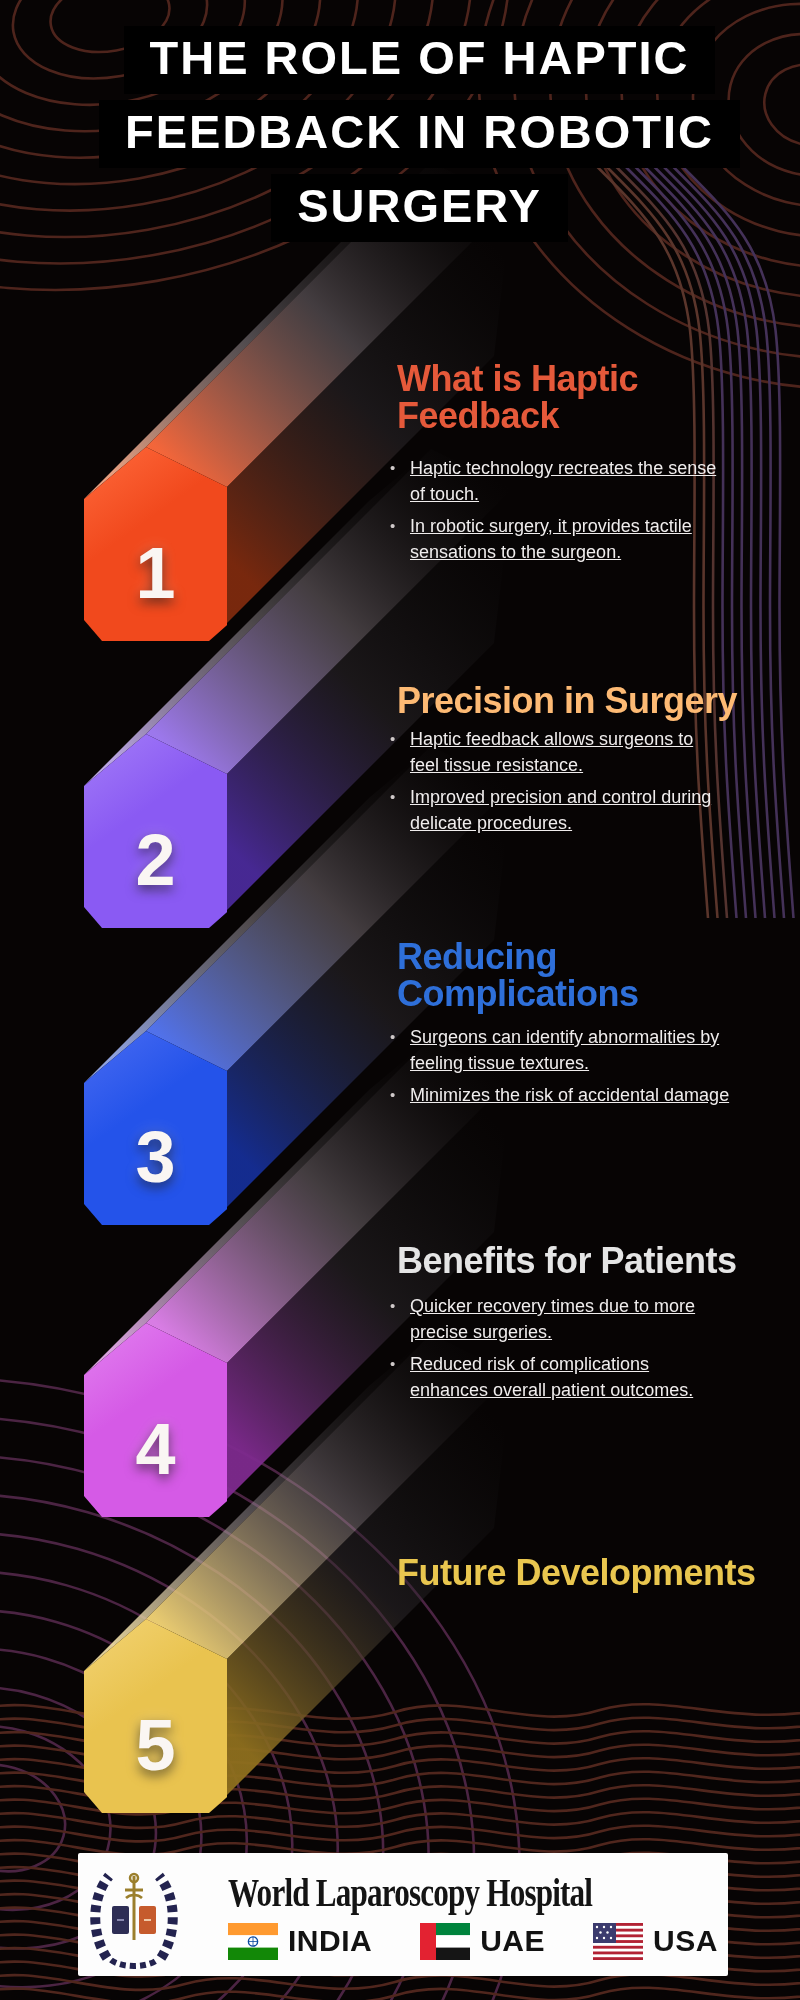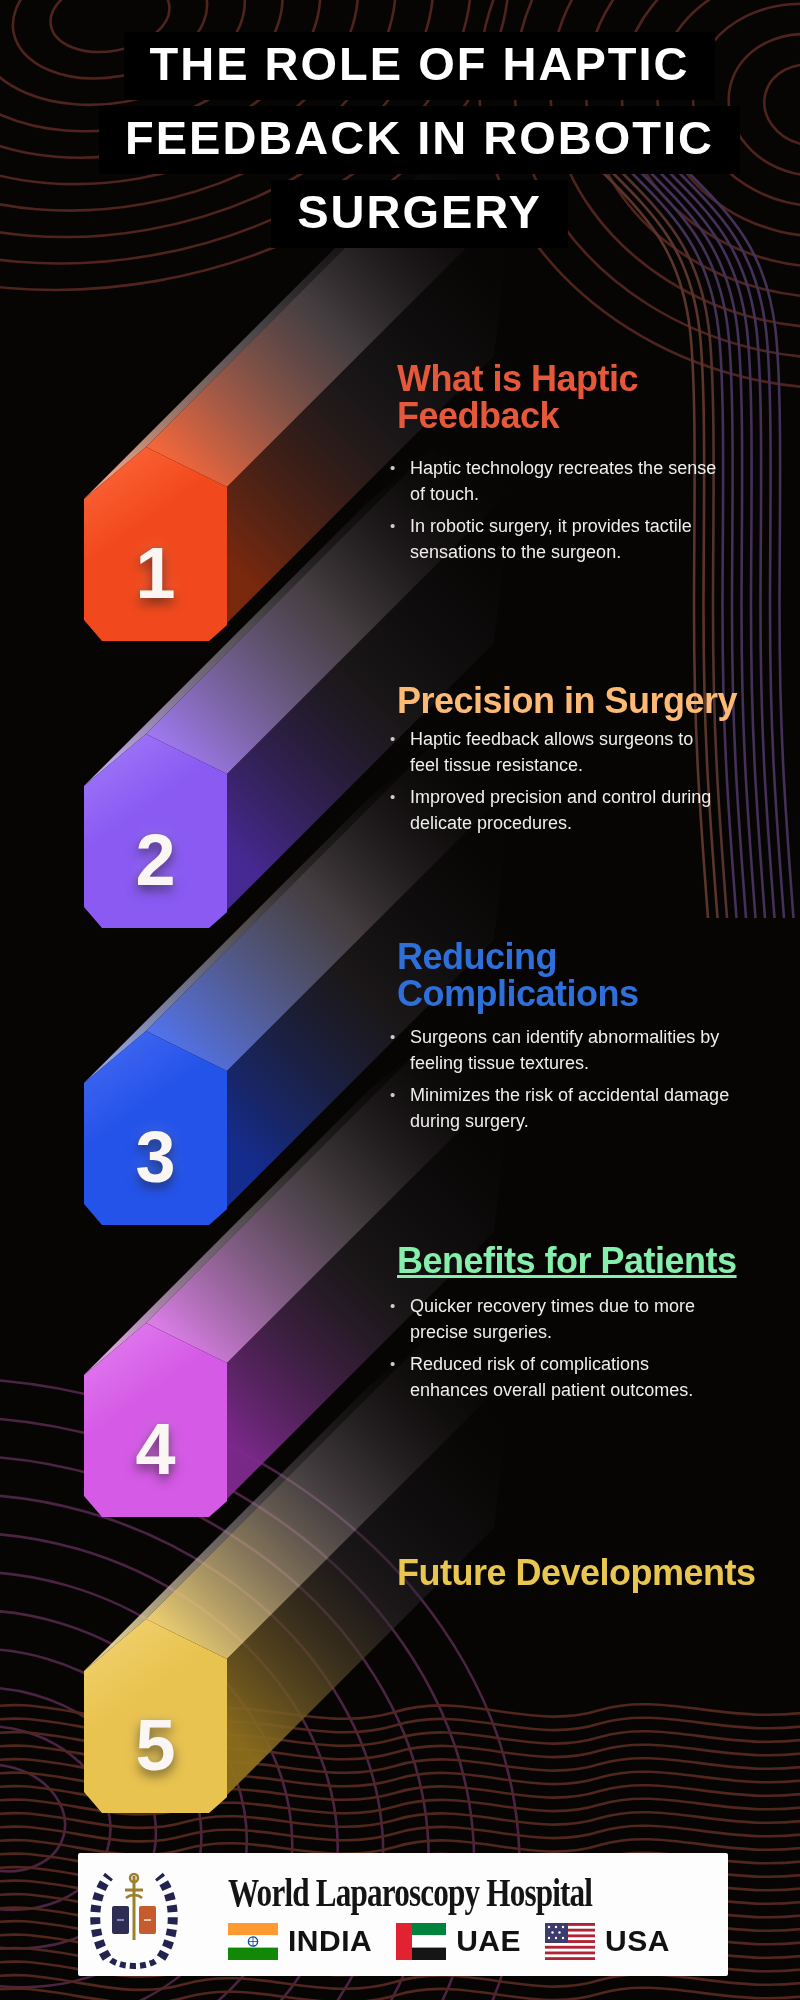--- a/index.html
+++ b/index.html
@@ -1,46 +1,46 @@
 <!DOCTYPE html>
 <html><head>
 <meta charset="utf-8">
 <style>
   html,body{margin:0;padding:0;background:#000;}
   .canvas{position:relative;width:800px;height:2000px;background:#070404;overflow:hidden;
           font-family:"Liberation Sans",sans-serif;}
   .bgdeco{position:absolute;left:0;top:0;z-index:0;}
   
   .titleblock{position:absolute;left:0;top:26px;width:800px;text-align:center;z-index:5;}
-  .tline{height:74px;display:flex;align-items:flex-end;justify-content:center;margin-left:39px;}
+  .tline{height:74px;display:flex;align-items:flex-start;justify-content:center;margin-left:39px;}
   .tbox{display:inline-block;background:#000;color:#fff;font-size:47px;font-weight:800;
         letter-spacing:2px;padding:4px 26px 8px;line-height:1.2;white-space:nowrap;}
   
   .unit{position:absolute;z-index:1;}
   .num{position:absolute;z-index:2;width:143px;text-align:center;color:#faf6f3;
        font-size:72px;font-weight:700;line-height:72px;
        text-shadow:0 5px 12px rgba(0,0,0,.55),0 0 16px rgba(255,255,255,.22);}
   
   .heading{position:absolute;left:397px;z-index:3;font-size:36px;font-weight:700;
            line-height:37px;letter-spacing:-.5px;}
   .heading span{display:block;}
   .bullets{position:absolute;left:384px;z-index:3;margin:0;padding:0;list-style:none;
            width:372px;color:#f0eded;font-size:18px;line-height:26px;font-weight:400;}
   .bullets li{position:relative;padding-left:26px;margin:0 0 6px 0;}
   .bullets li:before{content:"•";position:absolute;left:6px;top:0;color:#cfc9c9;font-size:15px;}
-  .bullets span{display:block;}
+  .bullets span{display:block;text-decoration:underline;}
   
   .logobar{position:absolute;left:78px;top:1853px;width:650px;height:123px;z-index:6;
            border-radius:2px;display:flex;align-items:center;}
   .emblem{margin-left:10px;flex:0 0 auto;}
   .logotext{margin-left:48px;}
   .hospname{font-family:"Liberation Serif",serif;font-weight:700;color:#141414;
             font-size:38px;white-space:nowrap;transform:scale(.82,1.08);
             transform-origin:left center;letter-spacing:-1px;}
-  .countries{display:flex;align-items:center;margin-top:9px;}
+  .countries{display:flex;align-items:center;margin-top:9px;gap:24px;}
   .country{display:flex;align-items:center;margin-right:24px;}
   .flag{width:50px;height:37px;flex:0 0 auto;display:block;}
   .clabel{margin-left:10px;font-size:30px;font-weight:800;color:#121212;letter-spacing:.5px;}
 </style>
 </head>
 <body>
 
 <div class="canvas">
 
   <svg class="bgdeco" width="800" height="2000" viewBox="0 0 800 2000">
@@ -323,25 +323,24 @@
     <span>Reducing</span>
     <span>Complications</span>
   </div>
   <ul class="bullets" style="top:1024px">
     <li>
       <span>Surgeons can identify abnormalities by</span>
         <span>feeling tissue textures.</span>
     </li>
     <li>
       <span>Minimizes the risk of accidental damage</span>
-        <span>during surgery.</span>
     </li>
   </ul>
 
-  <div class="heading" style="top: 1242px; color: #86efac; text-decoration: underline;">
+  <div class="heading" style="top: 1242px; color: #e5e5e5;">
     <span>Benefits for Patients</span>
     <span></span>
   </div>
   <ul class="bullets" style="top:1293px">
     <li>
       <span>Quicker recovery times due to more</span>
         <span>precise surgeries.</span>
     </li>
     <li>
       <span>Reduced risk of complications</span>

